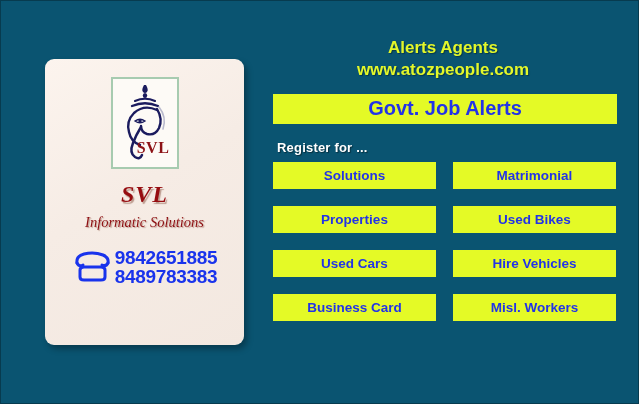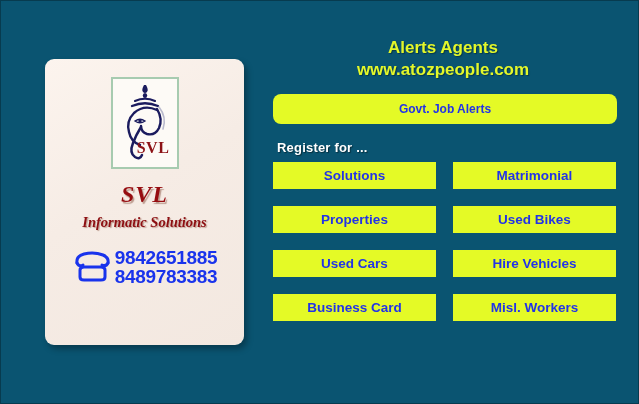--- a/index.html
+++ b/index.html
@@ -60,21 +60,21 @@
     font-size: 24px;
     color: #960c10;
     letter-spacing: 1px;
     text-shadow: 1.5px 1.5px 1px rgba(120,60,40,0.45);
     line-height: 1;
   }
 
   .brand-tagline {
     margin-top: 9px;
     font-family: "Liberation Serif", serif;
-    font-weight: bold;
+    font-weight: normal;
     font-style: italic;
     font-size: 14.5px;
     color: #8d0f12;
     text-shadow: 1.2px 1.2px 1px rgba(120,60,40,0.40);
     line-height: 1;
     white-space: nowrap;
   }
 
   .phone-block {
     margin-top: 18px;
@@ -132,23 +132,22 @@
     align-items: center;
     justify-content: center;
     font-family: "Liberation Sans", sans-serif;
     cursor: pointer;
     padding: 0;
   }
 
   .btn-wide {
     width: 344px;
     height: 30px;
-    font-size: 12px;
+    font-size: 20px;
     margin: 13px 0 0 6px;
-    border-radius: 8px;
   }
 
   .register-label {
     margin: 16px 0 0 10px;
     color: #ffffff;
     font-weight: bold;
     font-size: 13px;
     text-shadow: 1px 1px 1px rgba(0,0,0,0.45);
     letter-spacing: 0.2px;
   }

